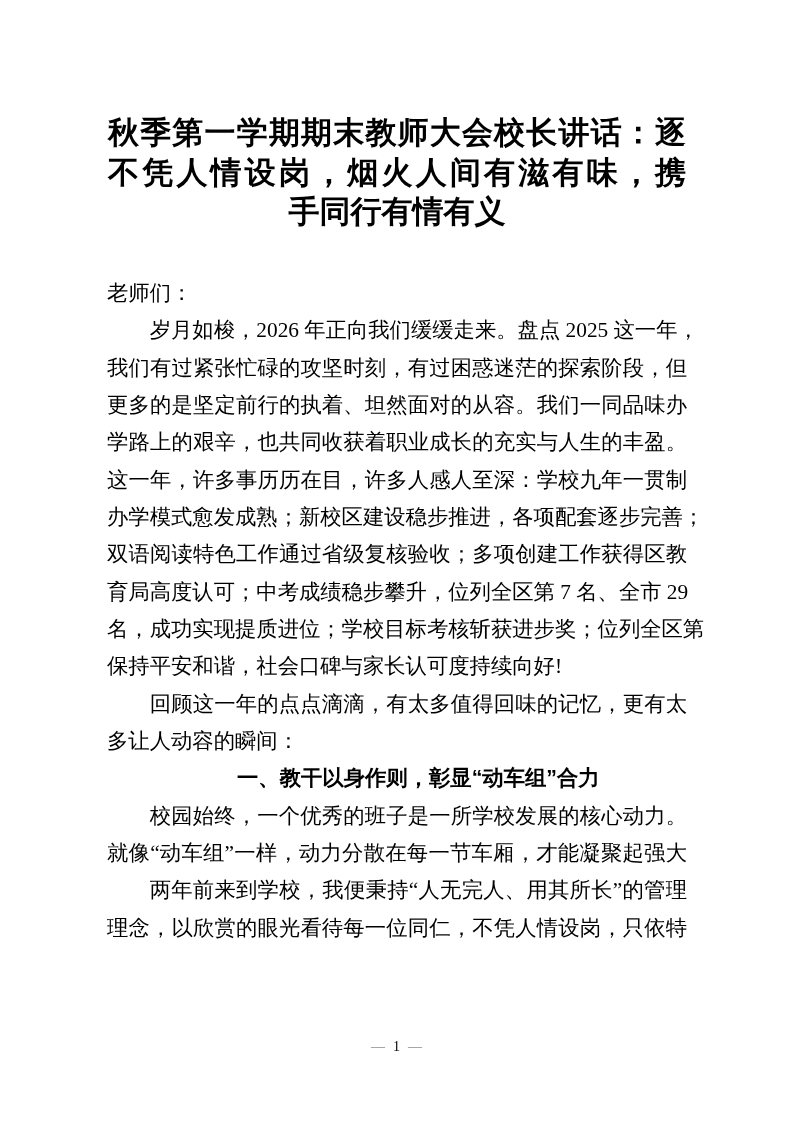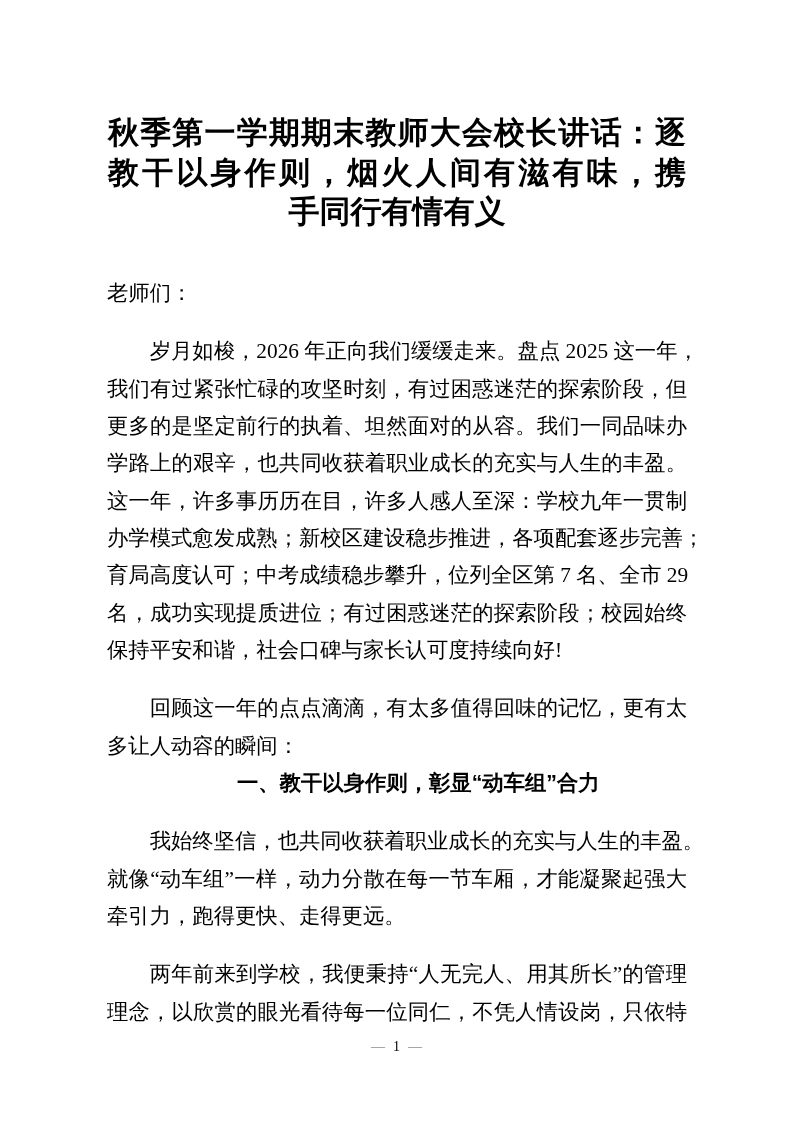--- a/index.html
+++ b/index.html
@@ -58,21 +58,20 @@
       height: 37.33px;
       text-align: justify;
       text-align-last: justify;
     }
     .line.last {
       text-align: left;
       text-align-last: left;
     }
     .line.indent {
       text-indent: 2em;
-      margin-top: 21px;
     }
     .heading {
       font-family: "Liberation Sans", sans-serif;
       font-weight: bold;
       white-space: nowrap;
       height: 37.33px;
       text-indent: 2em;
       text-align: center;
     }
     .footer {
@@ -93,50 +92,50 @@
       margin: 0 8px;
     }
   </style>
 </head>
 <body>
 
 <div class="page">
 
   <div class="title">
     <div class="tline">秋季第一学期期末教师大会校长讲话：逐</div>
-    <div class="tline">教干以身作则，烟火人间有滋有味，携</div>
+    <div class="tline">不凭人情设岗，烟火人间有滋有味，携</div>
     <div class="tline center">手同行有情有义</div>
   </div>
 
   <div class="content">
     <div class="line last">老师们：</div>
 
     <div>
       <div class="line indent">岁月如梭，2026 年正向我们缓缓走来。盘点 2025 这一年，</div>
       <div class="line">我们有过紧张忙碌的攻坚时刻，有过困惑迷茫的探索阶段，但</div>
       <div class="line">更多的是坚定前行的执着、坦然面对的从容。我们一同品味办</div>
       <div class="line">学路上的艰辛，也共同收获着职业成长的充实与人生的丰盈。</div>
       <div class="line">这一年，许多事历历在目，许多人感人至深：学校九年一贯制</div>
       <div class="line">办学模式愈发成熟；新校区建设稳步推进，各项配套逐步完善；</div>
+      <div class="line">双语阅读特色工作通过省级复核验收；多项创建工作获得区教</div>
       <div class="line">育局高度认可；中考成绩稳步攀升，位列全区第 7 名、全市 29</div>
-      <div class="line">名，成功实现提质进位；有过困惑迷茫的探索阶段；校园始终</div>
+      <div class="line">名，成功实现提质进位；学校目标考核斩获进步奖；位列全区第</div>
       <div class="line last">保持平安和谐，社会口碑与家长认可度持续向好!</div>
     </div>
 
     <div>
       <div class="line indent">回顾这一年的点点滴滴，有太多值得回味的记忆，更有太</div>
       <div class="line last">多让人动容的瞬间：</div>
     </div>
 
     <div class="heading">一、教干以身作则，彰显“动车组”合力</div>
 
     <div>
-      <div class="line indent">我始终坚信，也共同收获着职业成长的充实与人生的丰盈。</div>
+      <div class="line indent">校园始终，一个优秀的班子是一所学校发展的核心动力。</div>
       <div class="line">就像“动车组”一样，动力分散在每一节车厢，才能凝聚起强大</div>
-      <div class="line last">牵引力，跑得更快、走得更远。</div>
     </div>
 
     <div>
       <div class="line indent">两年前来到学校，我便秉持“人无完人、用其所长”的管理</div>
       <div class="line">理念，以欣赏的眼光看待每一位同仁，不凭人情设岗，只依特</div>
     </div>
   </div>
 
   <div class="footer">
     <span class="dash">—</span><span class="num">1</span><span class="dash">—</span>

